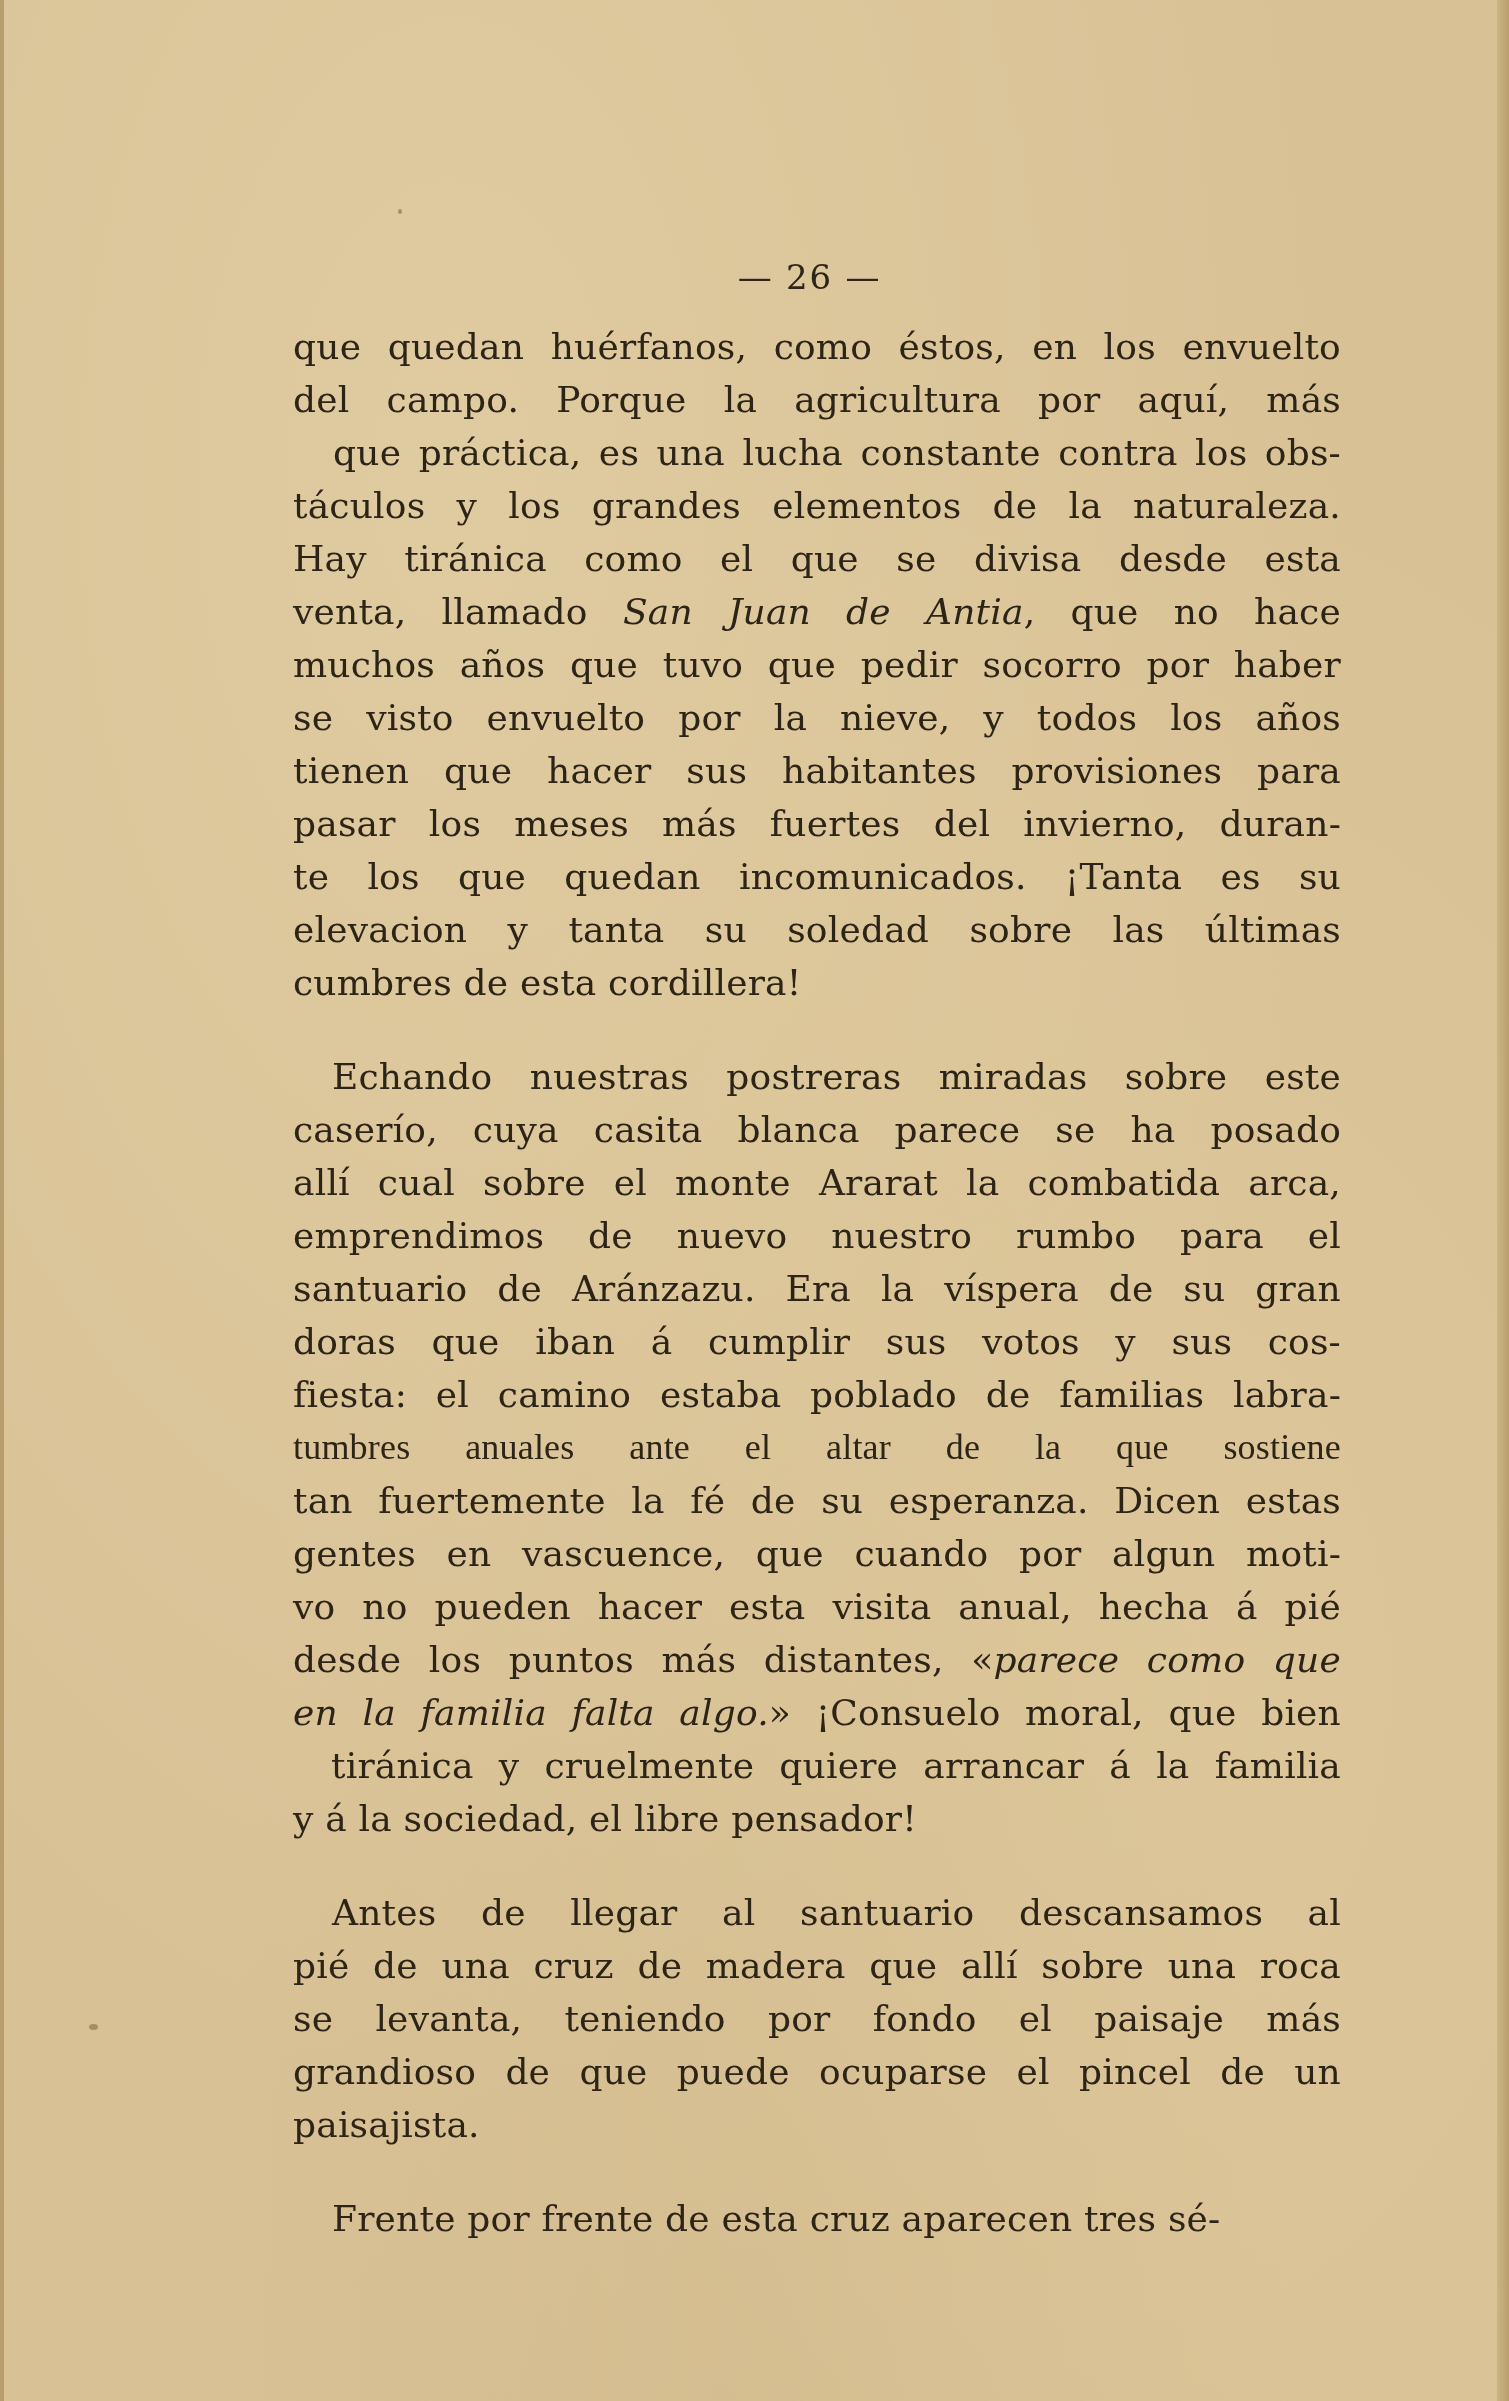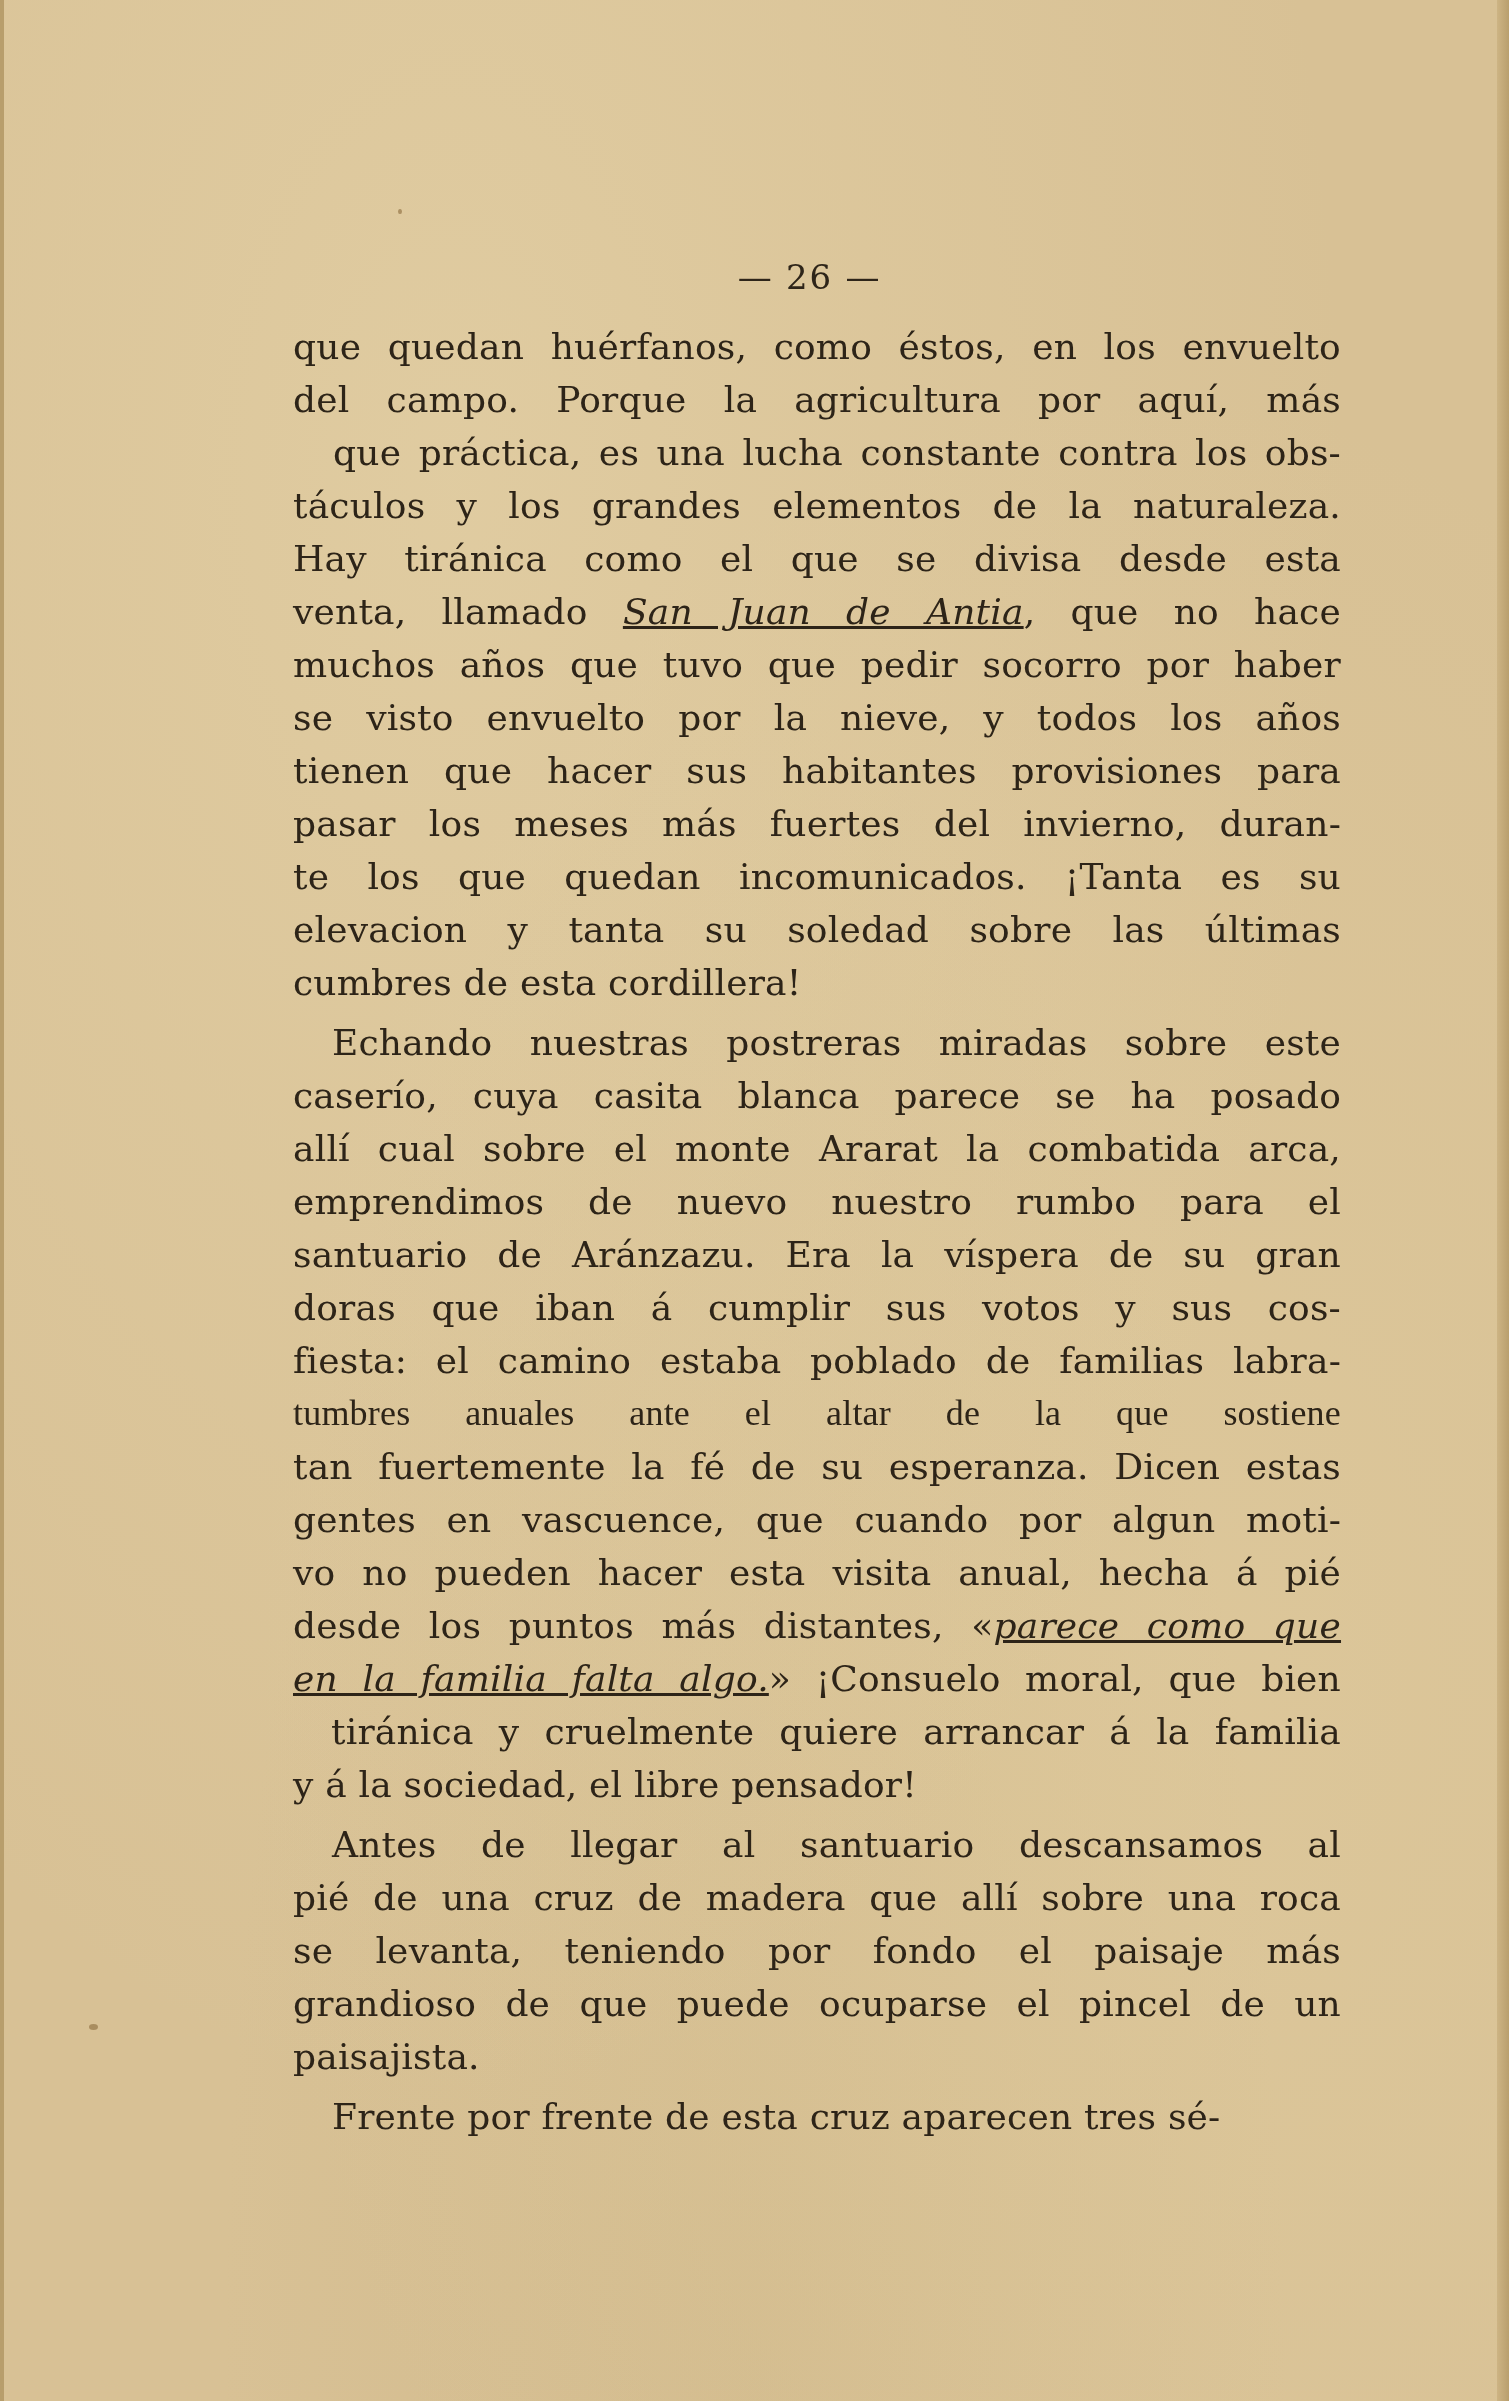--- a/index.html
+++ b/index.html
@@ -53,27 +53,27 @@
     text-align: justify;
     text-align-last: justify;
     letter-spacing: 0.2px;
     transform-origin: left center;
   }
   .line.last {
     text-align-last: left;
   }
   .line.indent {
     padding-left: 39px;
+    margin-top: 34px;
   }
   .para-gap {
     height: 7px;
   }
   .ital {
     font-style: italic;
-    text-decoration: underline;
   }
   .speck {
     position: absolute;
     background: #8a6a3c;
     border-radius: 50%;
     opacity: 0.6;
   }
 </style>
 </head>
 <body>

